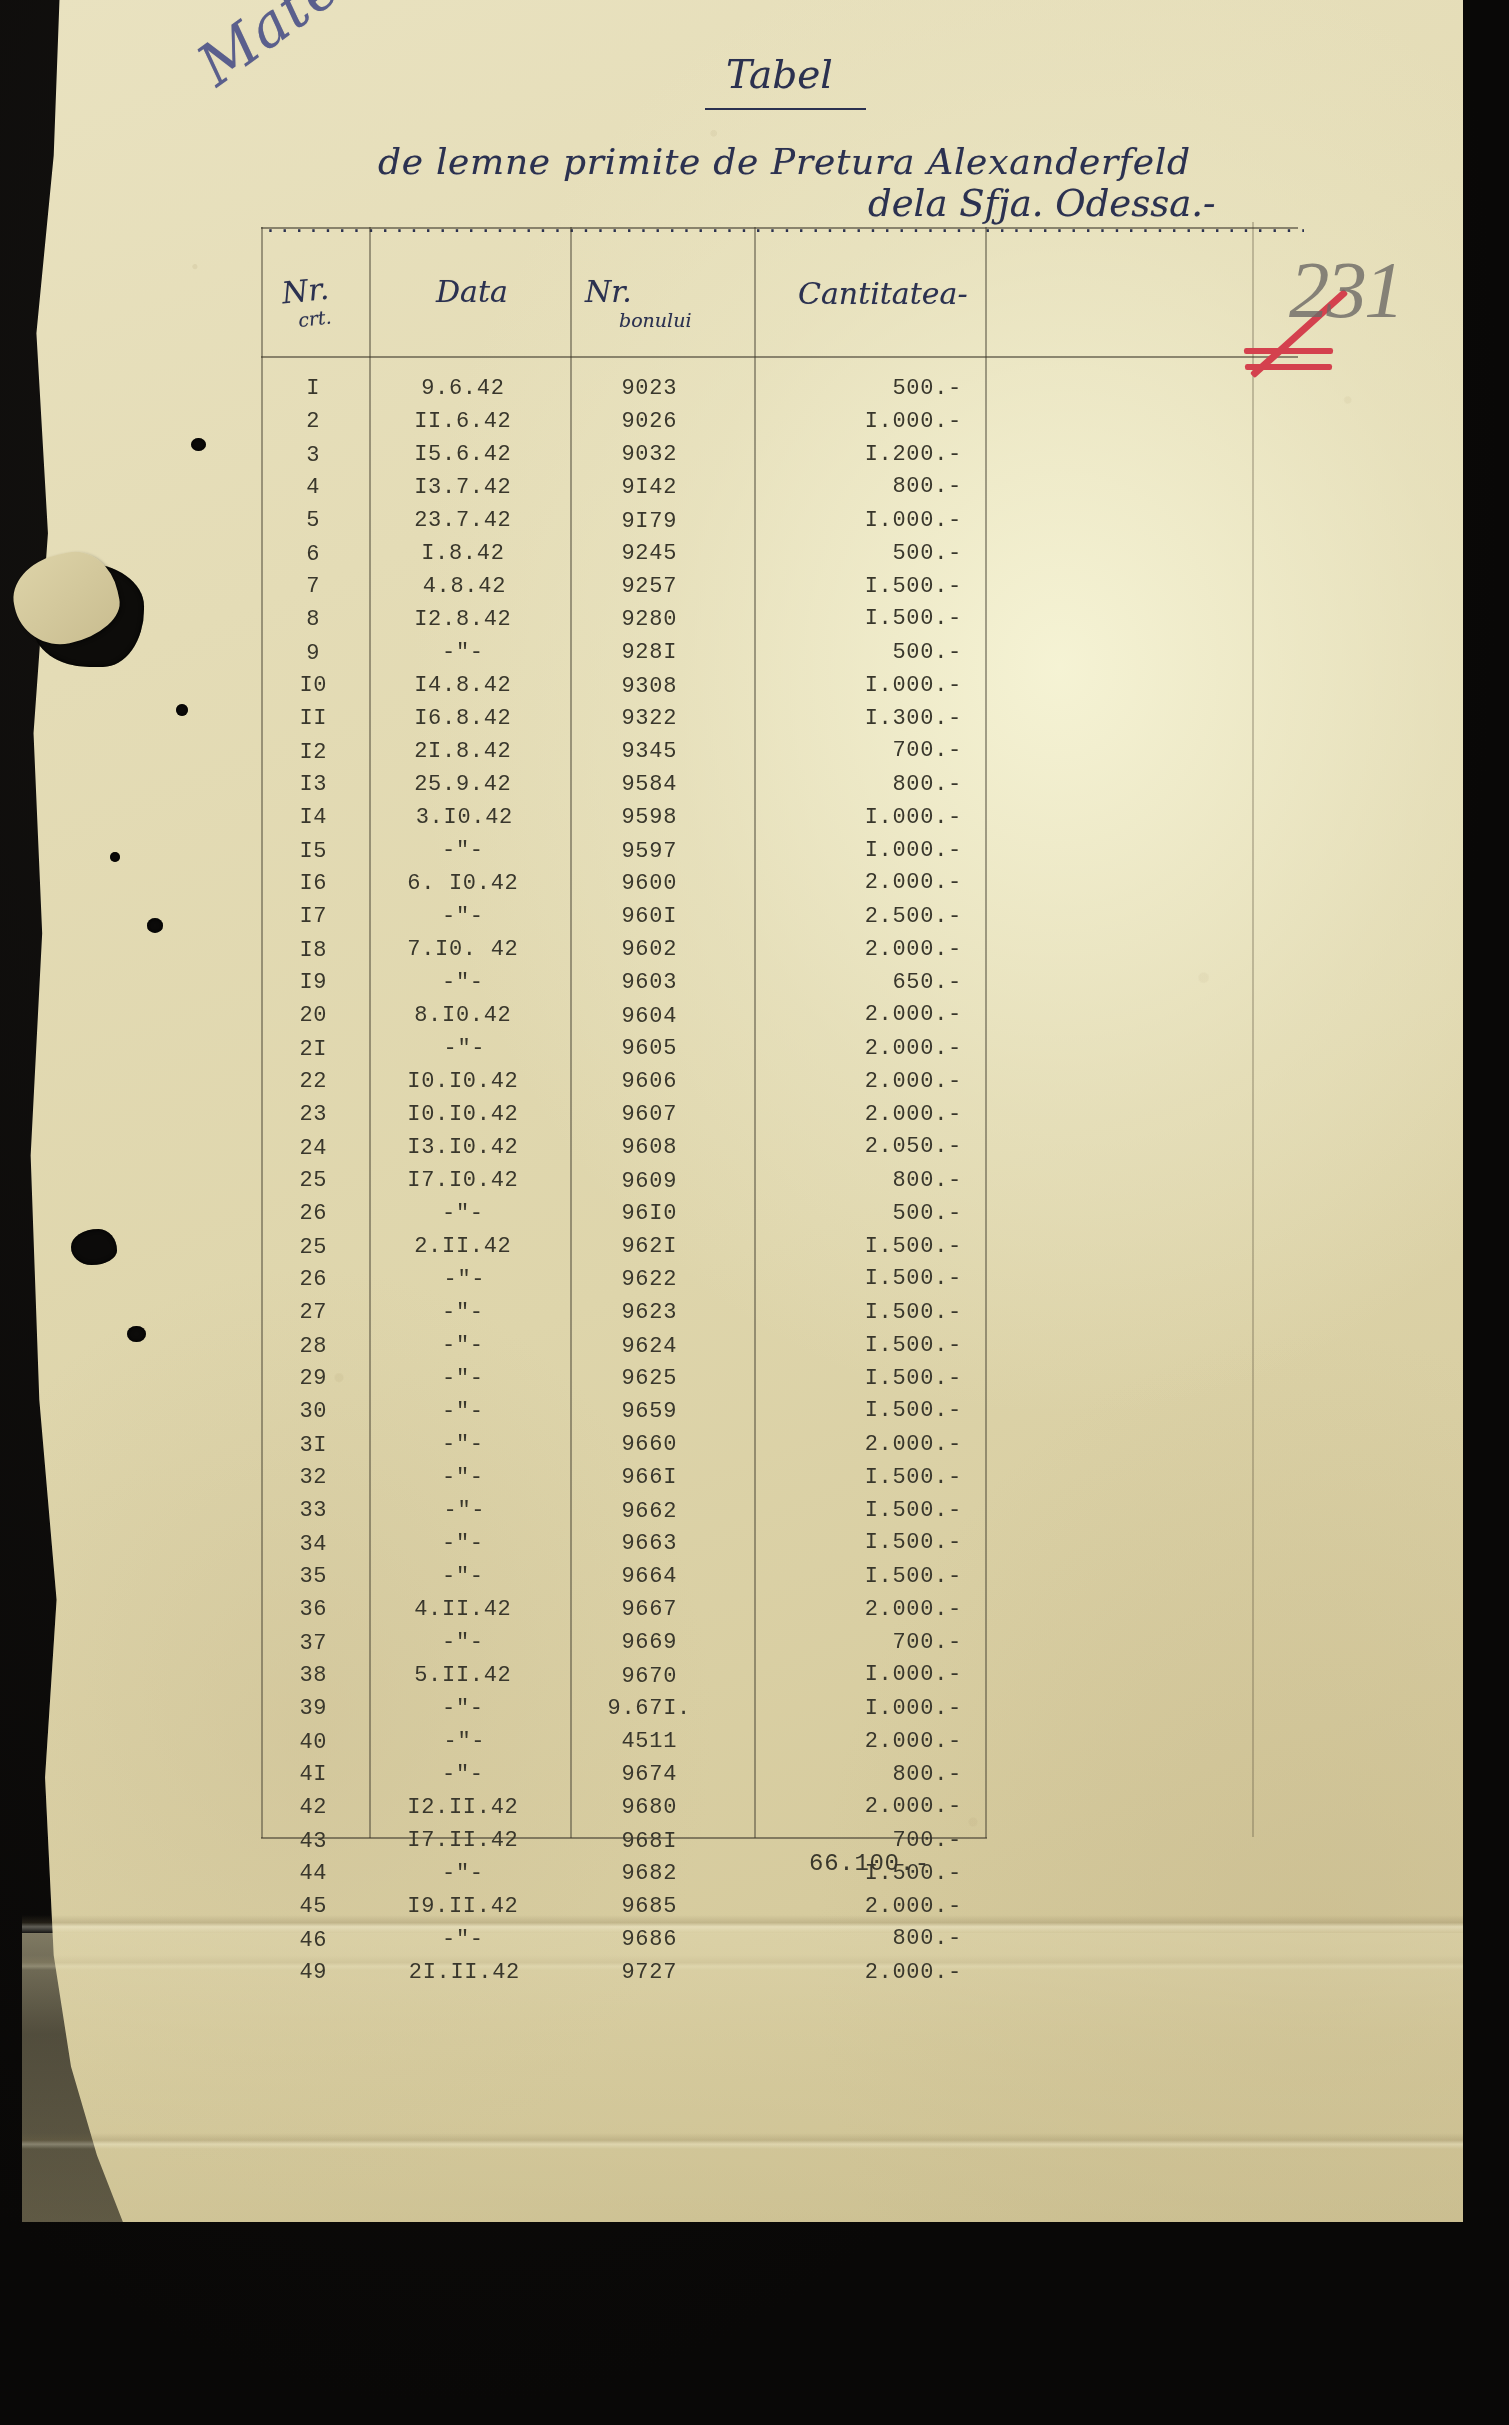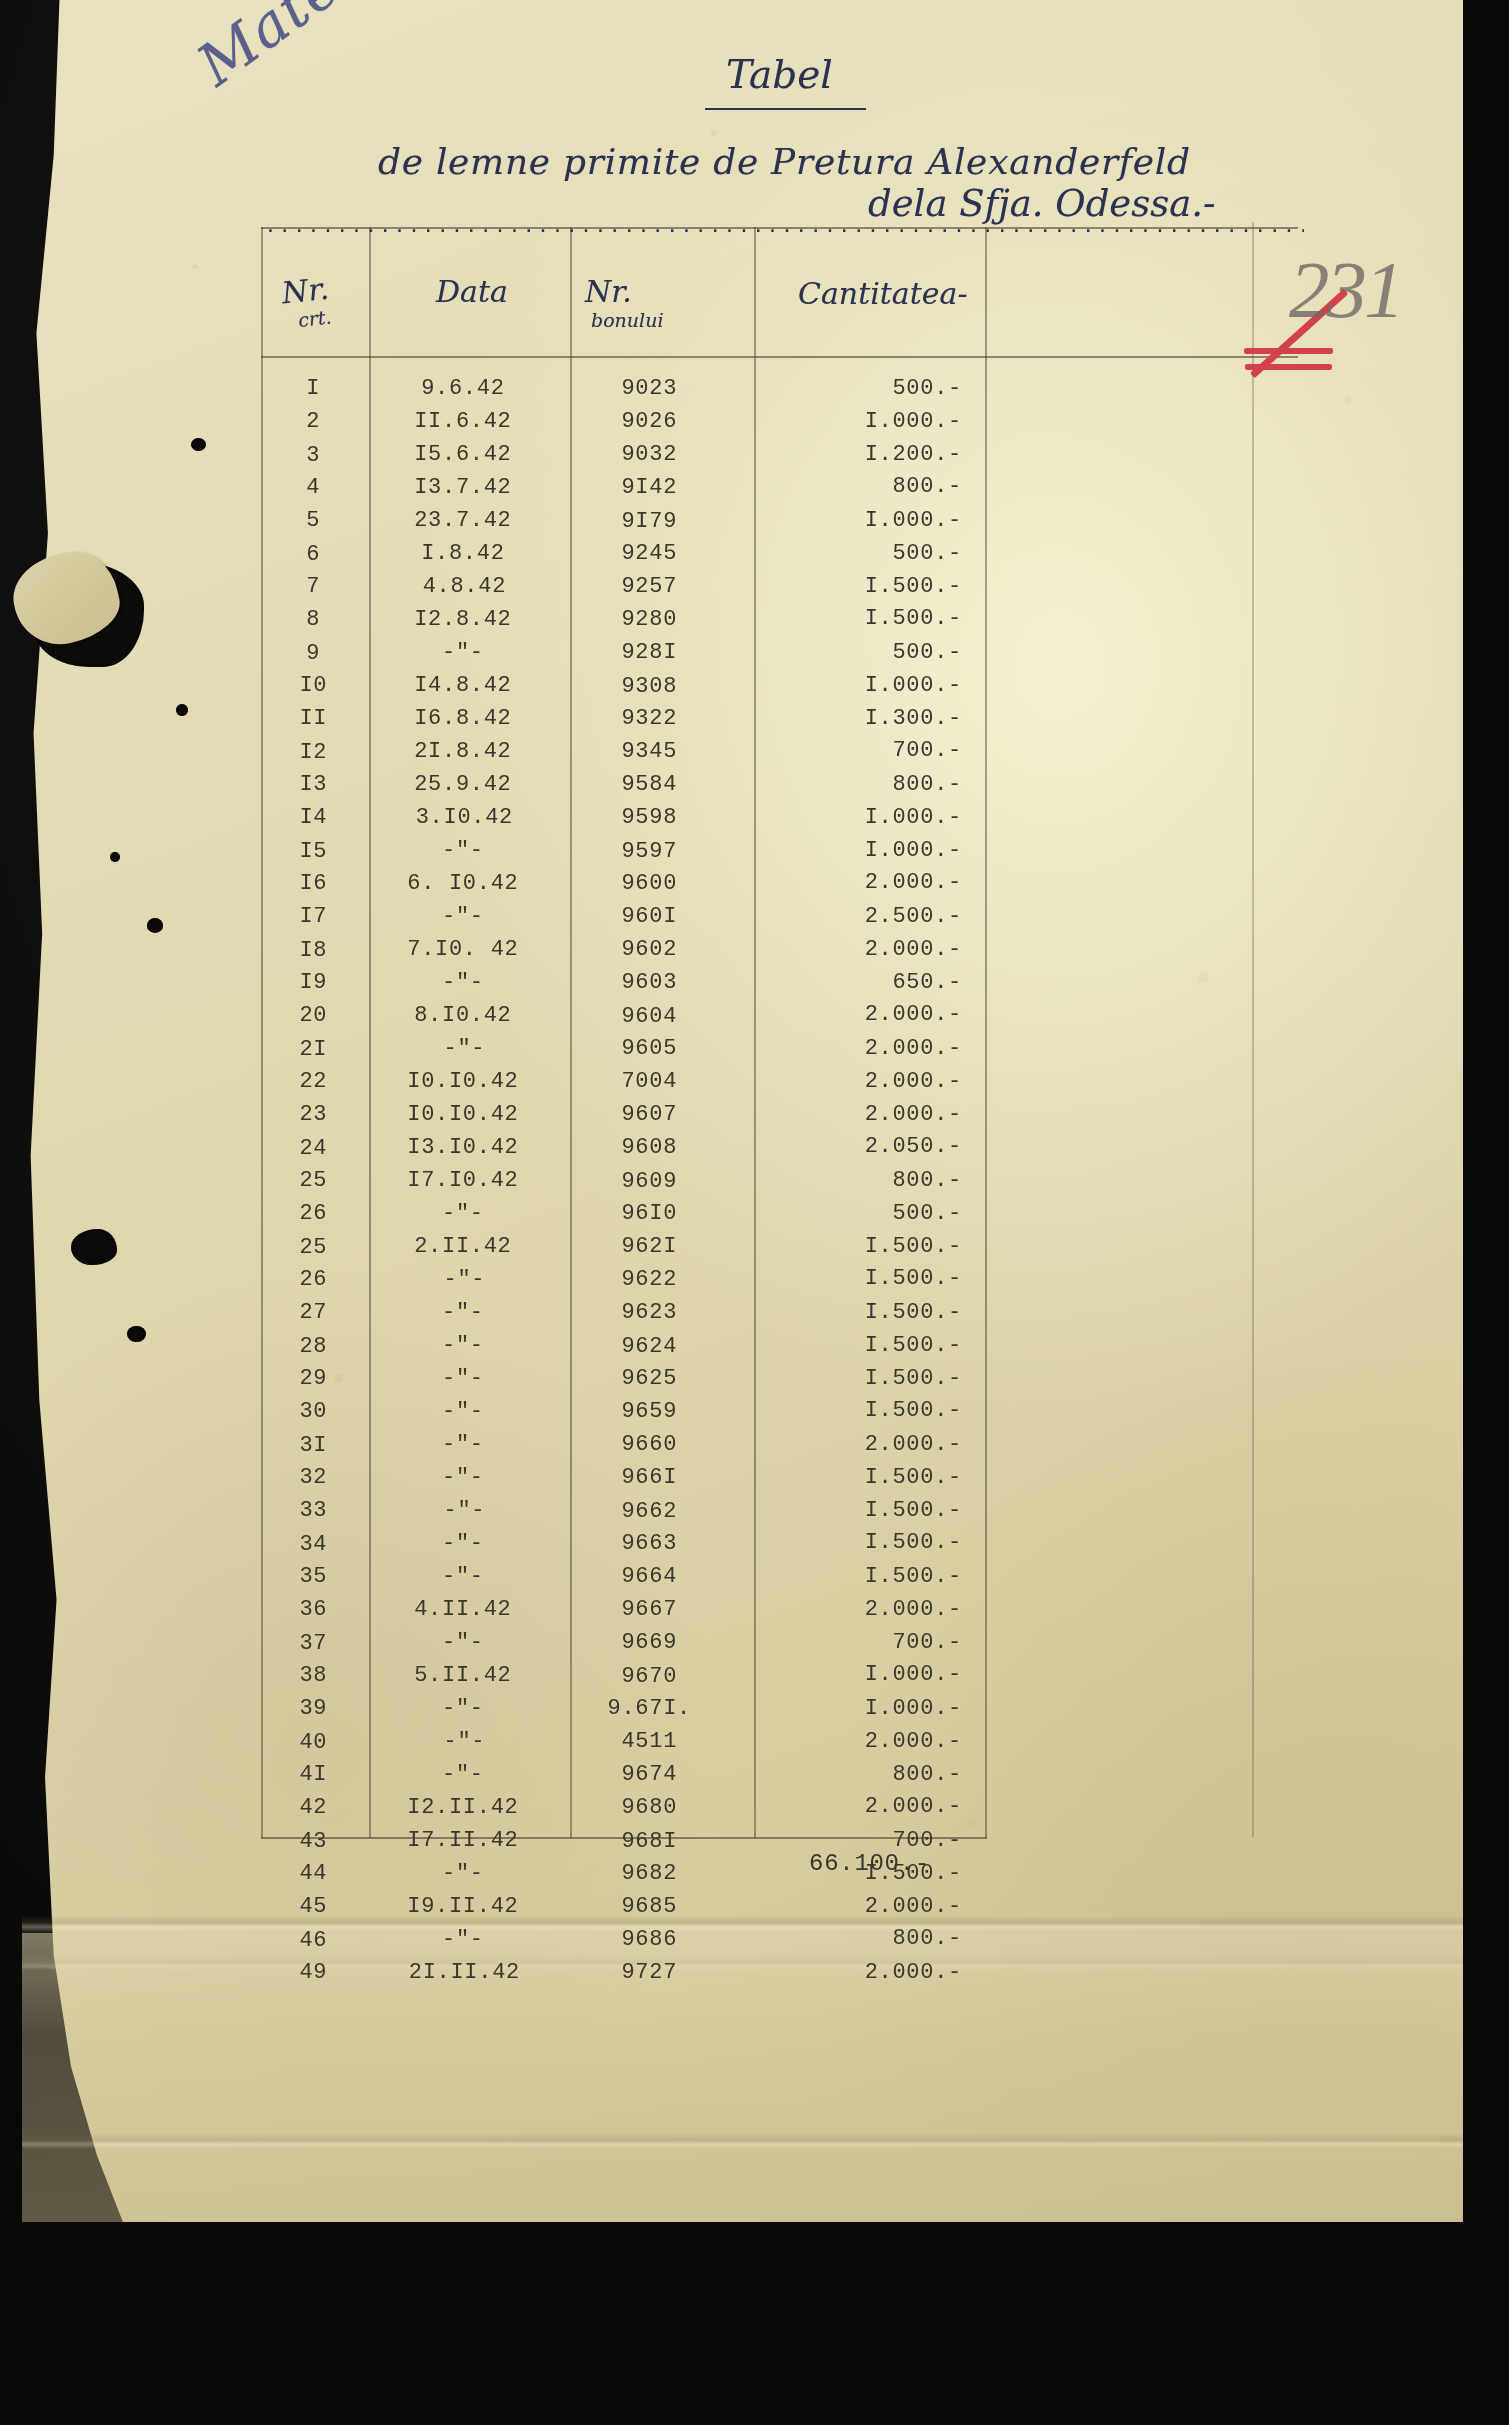--- a/index.html
+++ b/index.html
@@ -154,21 +154,21 @@
     letter-spacing: 7.4px;
     overflow: hidden;
   }
 
   
   .col-cap { font-size: 30px; color: #2b3150; }
   .cap-nr   { left: 283px; top: 273px; transform: rotate(-6deg); }
   .cap-nr small { font-size: 19px; display:block; margin-left: 13.3px; }
   .cap-data { left: 436px; top: 274px; }
   .cap-bon  { left: 585px; top: 274px; }
-  .cap-bon small { font-size: 19px; display:block; margin-left: 6px; }
+  .cap-bon small { font-size: 19px; display:block; margin-left: 34px; }
   .cap-cant { left: 798px; top: 276px; }
 
   
   .redmark {
     position: absolute; left: 1229px; top: 259px;
     width: 133px; height: 119px;
   }
   .redmark i {
     position: absolute; background: #d4414e; display:block; border-radius:2.2px;
   }
@@ -422,21 +422,21 @@
     </div>
     <div class="row">
       <div class="c-nr">2I</div>
       <div class="c-date">-"-</div>
       <div class="c-bon">9605</div>
       <div class="c-qty">2.000.-</div>
     </div>
     <div class="row">
       <div class="c-nr">22</div>
       <div class="c-date">I0.I0.42</div>
-      <div class="c-bon">7004</div>
+      <div class="c-bon">9606</div>
       <div class="c-qty">2.000.-</div>
     </div>
     <div class="row">
       <div class="c-nr">23</div>
       <div class="c-date">I0.I0.42</div>
       <div class="c-bon">9607</div>
       <div class="c-qty">2.000.-</div>
     </div>
     <div class="row">
       <div class="c-nr">24</div>

